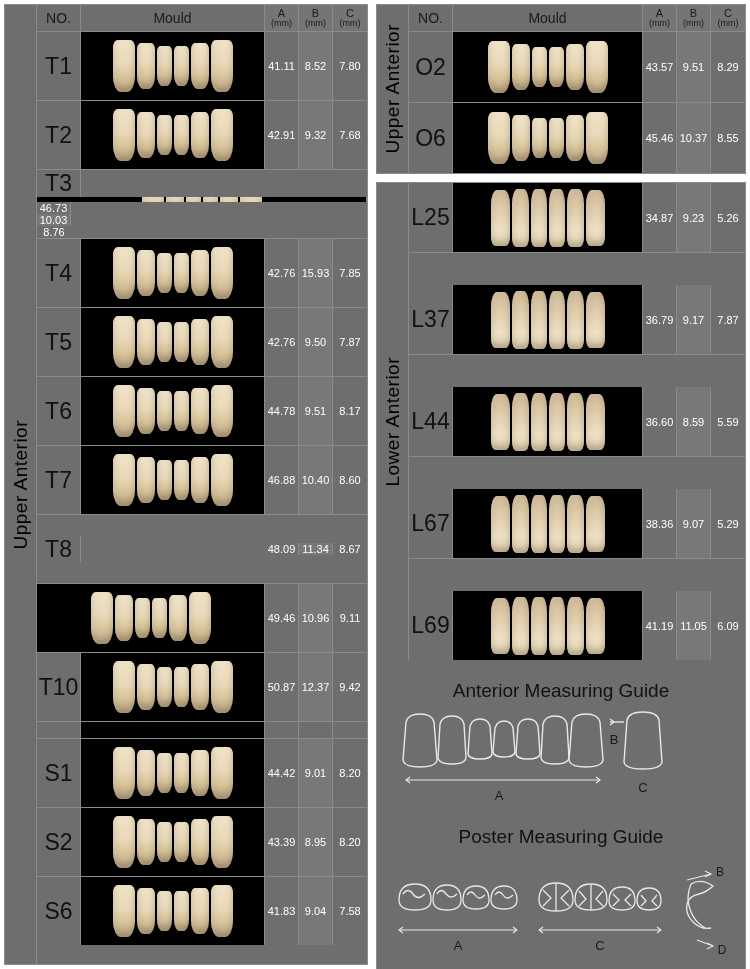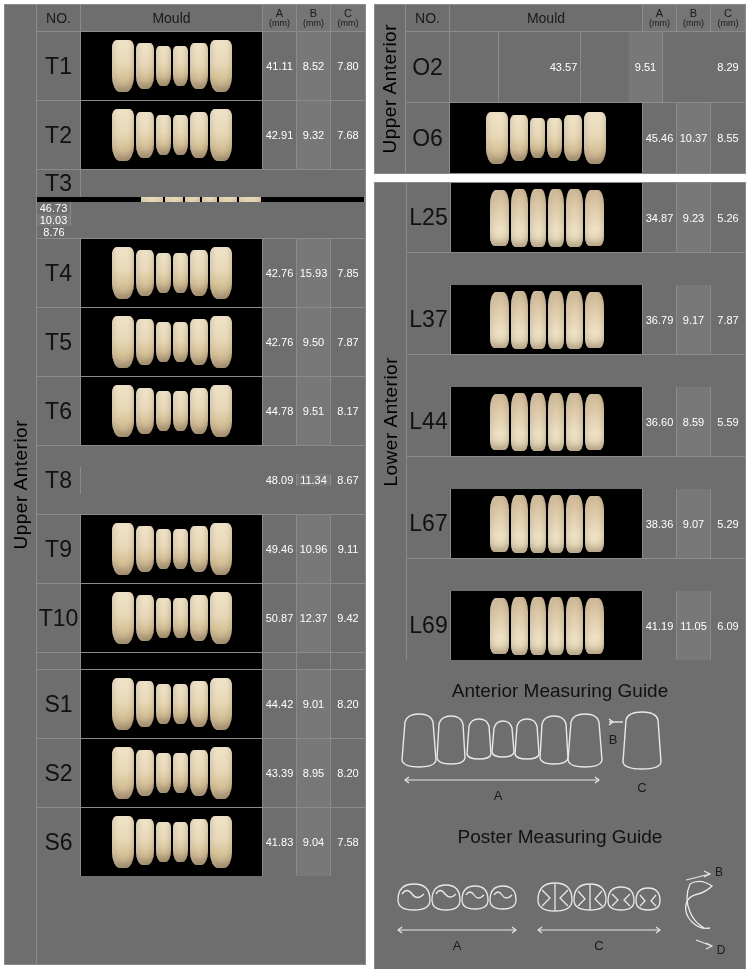--- a/index.html
+++ b/index.html
@@ -310,38 +310,53 @@
                   <div class="tooth" style="width: 15px; height: 40px;"></div>
                   <div class="tooth" style="width: 15px; height: 40px;"></div>
                   <div class="tooth" style="width: 18px; height: 46px;"></div>
                   <div class="tooth" style="width: 22px; height: 52px;"></div>
                 </div>
               </div>
               <div class="cell-meas ">44.78</div>
               <div class="cell-meas alt">9.51</div>
               <div class="cell-meas  last">8.17</div>
             </div>
+            <div class="row" style="height: 68px;">
+              <div class="cell-no">T7</div>
+              <div class="cell-mould">
+                <div class="teeth">
+                  <div class="tooth" style="width: 22px; height: 52px;"></div>
+                  <div class="tooth" style="width: 18px; height: 46px;"></div>
+                  <div class="tooth" style="width: 15px; height: 40px;"></div>
+                  <div class="tooth" style="width: 15px; height: 40px;"></div>
+                  <div class="tooth" style="width: 18px; height: 46px;"></div>
+                  <div class="tooth" style="width: 22px; height: 52px;"></div>
+                </div>
+              </div>
+              <div class="cell-meas ">46.88</div>
+              <div class="cell-meas alt">10.40</div>
+              <div class="cell-meas  last">8.60</div>
+            </div>
             <div class="row" style="height: 68px; align-items: center;">
               <div class="cell-no">T8</div>
               <div class="cell-mould">
                 <div class="teeth">
                   <div class="tooth" style="width: 22px; height: 52px;"></div>
                   <div class="tooth" style="width: 18px; height: 46px;"></div>
                   <div class="tooth" style="width: 15px; height: 40px;"></div>
                   <div class="tooth" style="width: 15px; height: 40px;"></div>
                   <div class="tooth" style="width: 18px; height: 46px;"></div>
                   <div class="tooth" style="width: 22px; height: 52px;"></div>
                 </div>
               </div>
               <div class="cell-meas ">48.09</div>
               <div class="cell-meas alt">11.34</div>
               <div class="cell-meas  last">8.67</div>
             </div>
             <div class="row" style="height: 68px;">
-              <div class="cell-no">T9</div>
               <div class="cell-mould">
                 <div class="teeth">
                   <div class="tooth" style="width: 22px; height: 52px;"></div>
                   <div class="tooth" style="width: 18px; height: 46px;"></div>
                   <div class="tooth" style="width: 15px; height: 40px;"></div>
                   <div class="tooth" style="width: 15px; height: 40px;"></div>
                   <div class="tooth" style="width: 18px; height: 46px;"></div>
                   <div class="tooth" style="width: 22px; height: 52px;"></div>
                 </div>
               </div>
@@ -443,21 +458,21 @@
             <div class="hdr-cell hdr-meas">
               <span class="m1">B</span>
               <span class="m2">(mm)</span>
             </div>
             <div class="hdr-cell hdr-meas last">
               <span class="m1">C</span>
               <span class="m2">(mm)</span>
             </div>
           </div>
           <div id="right-top-body" style="flex:1;display:flex;flex-direction:column;">
-              <div class="row" style="height: 70px; gap: 48px;">
+              <div class="row" style="height: 70px;">
                 <div class="cell-no">O2</div>
                 <div class="cell-mould">
                   <div class="teeth">
                     <div class="tooth" style="width: 22px; height: 52px;"></div>
                     <div class="tooth" style="width: 18px; height: 46px;"></div>
                     <div class="tooth" style="width: 15px; height: 40px;"></div>
                     <div class="tooth" style="width: 15px; height: 40px;"></div>
                     <div class="tooth" style="width: 18px; height: 46px;"></div>
                     <div class="tooth" style="width: 22px; height: 52px;"></div>
                   </div>

